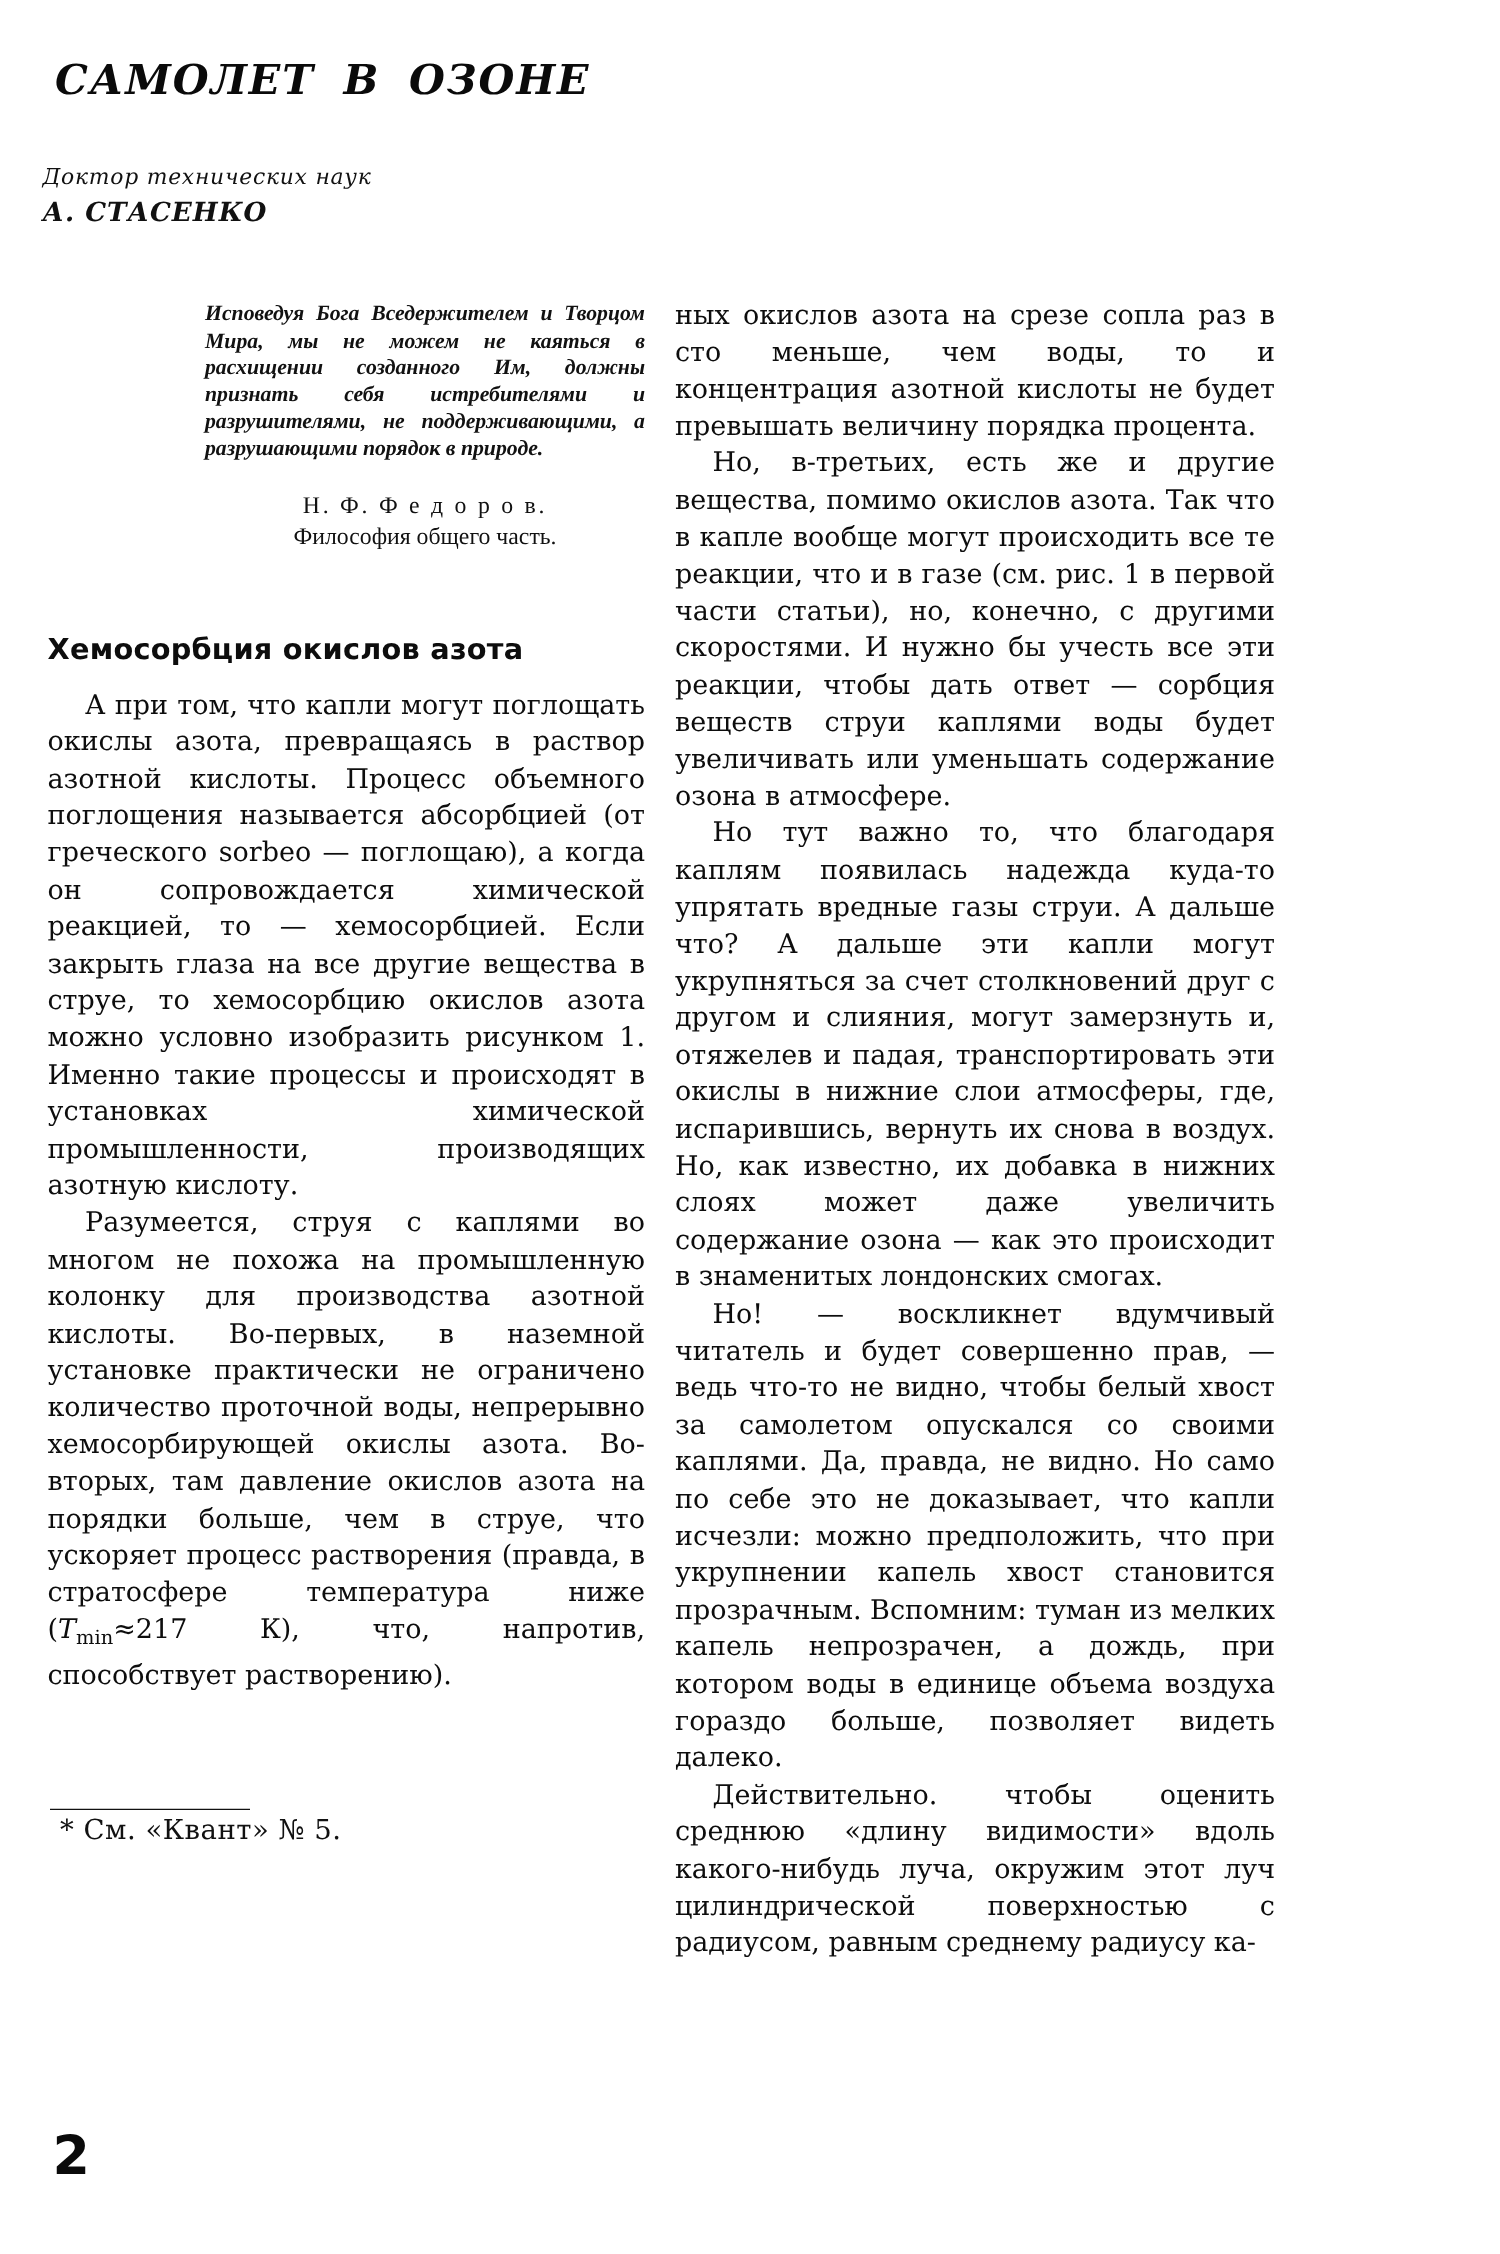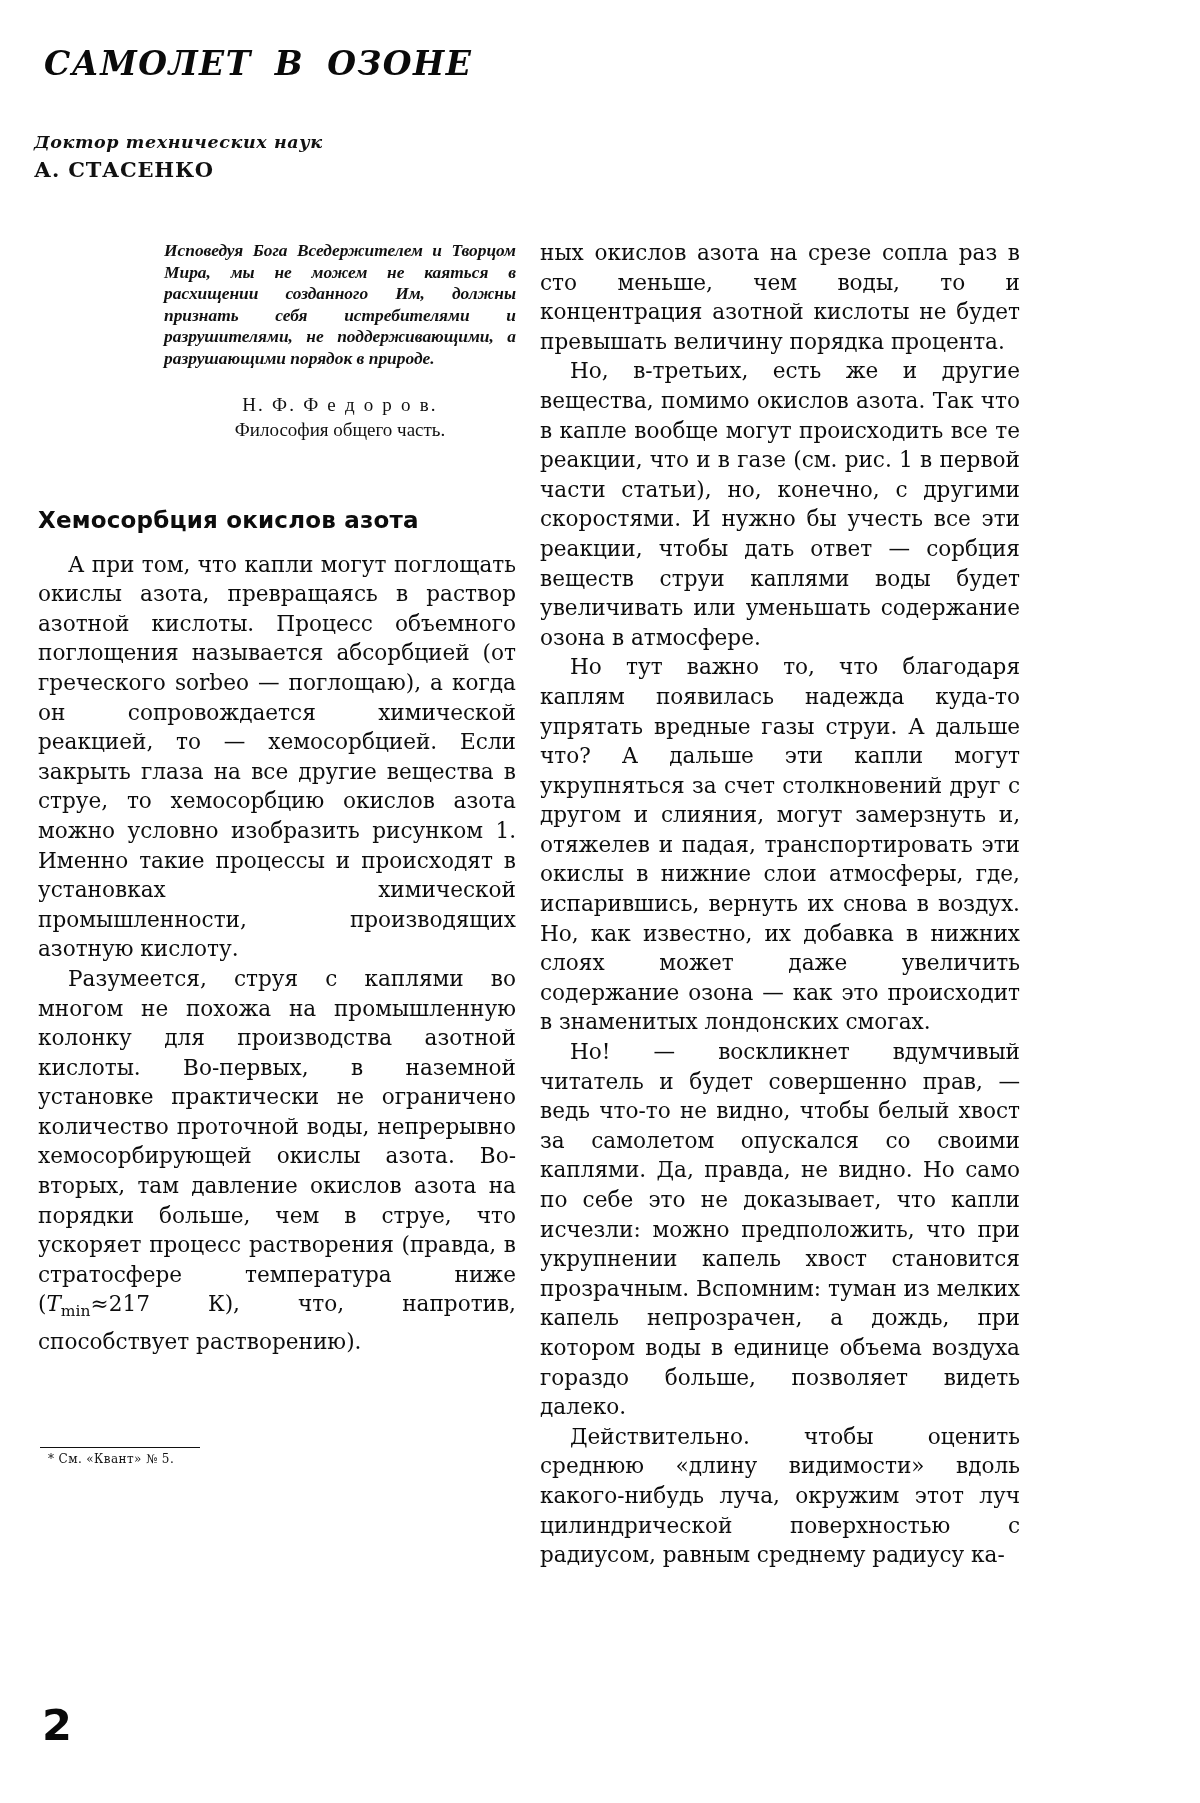--- a/index.html
+++ b/index.html
@@ -36,27 +36,28 @@
   }
   .byline {
     position: absolute;
     left: 34px;
     top: 132px;
     width: 420px;
   }
   .byline .degree {
     font-family: "DejaVu Serif", serif;
     font-style: italic;
-    font-weight: bold;
+    font-weight: normal;
     font-size: 17.5px;
     letter-spacing: 0.6px;
     color: #111;
   }
   .byline .author {
     font-family: "DejaVu Serif", serif;
+    font-style: italic;
     font-weight: bold;
     font-size: 21px;
     letter-spacing: 0.8px;
     margin-top: 5px;
     color: #111;
   }
 
   .epigraph {
     position: absolute;
     left: 164px;
@@ -124,21 +125,21 @@
     width: 160px;
     height: 1px;
     background: #111;
   }
   .footnote {
     position: absolute;
     left: 48px;
     top: 1452px;
     width: 470px;
     font-family: "DejaVu Serif", serif;
-    font-size: 12px;
+    font-size: 22px;
     letter-spacing: 0.4px;
     color: #111;
   }
   .pagenum {
     position: absolute;
     left: 42px;
     top: 1700px;
     font-family: "DejaVu Sans", sans-serif;
     font-weight: bold;
     font-size: 43px;

